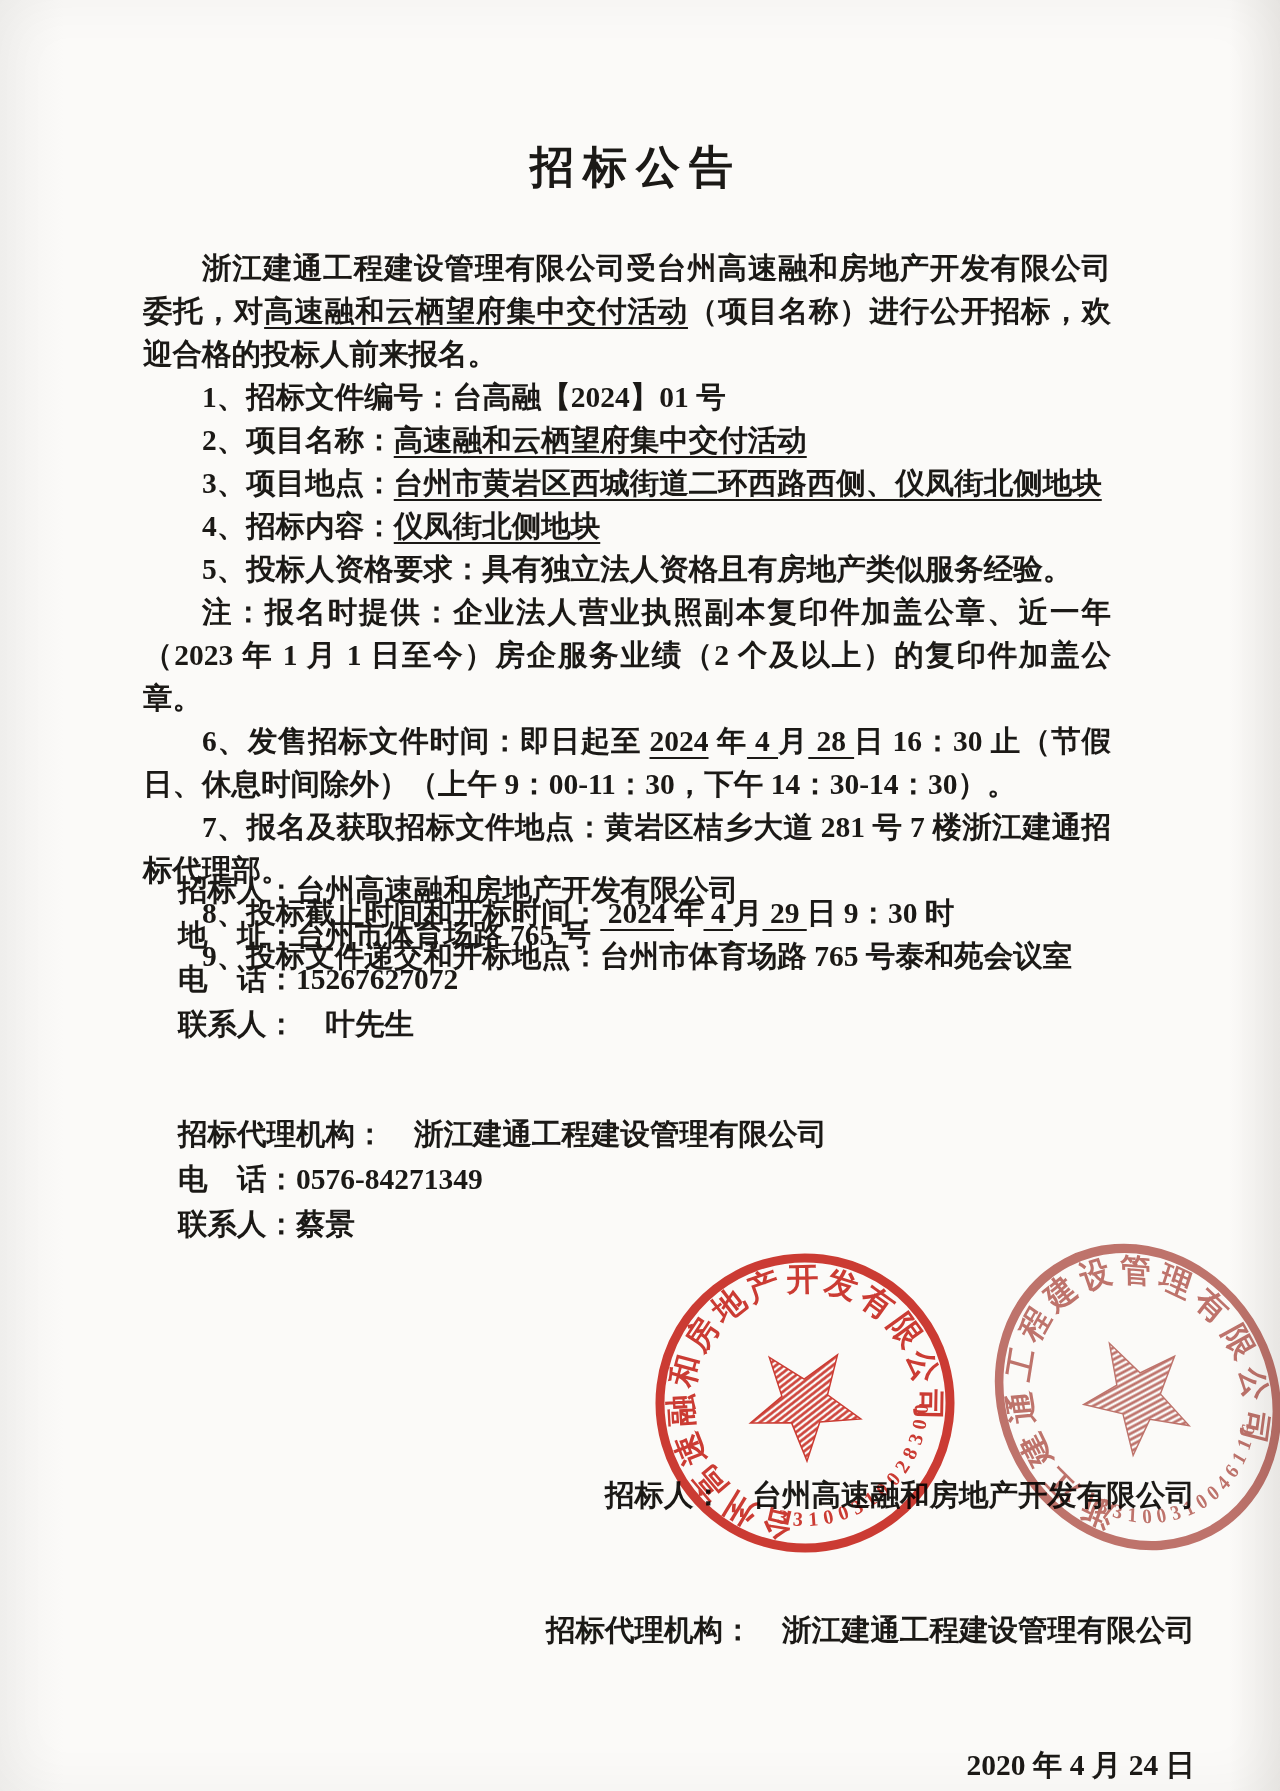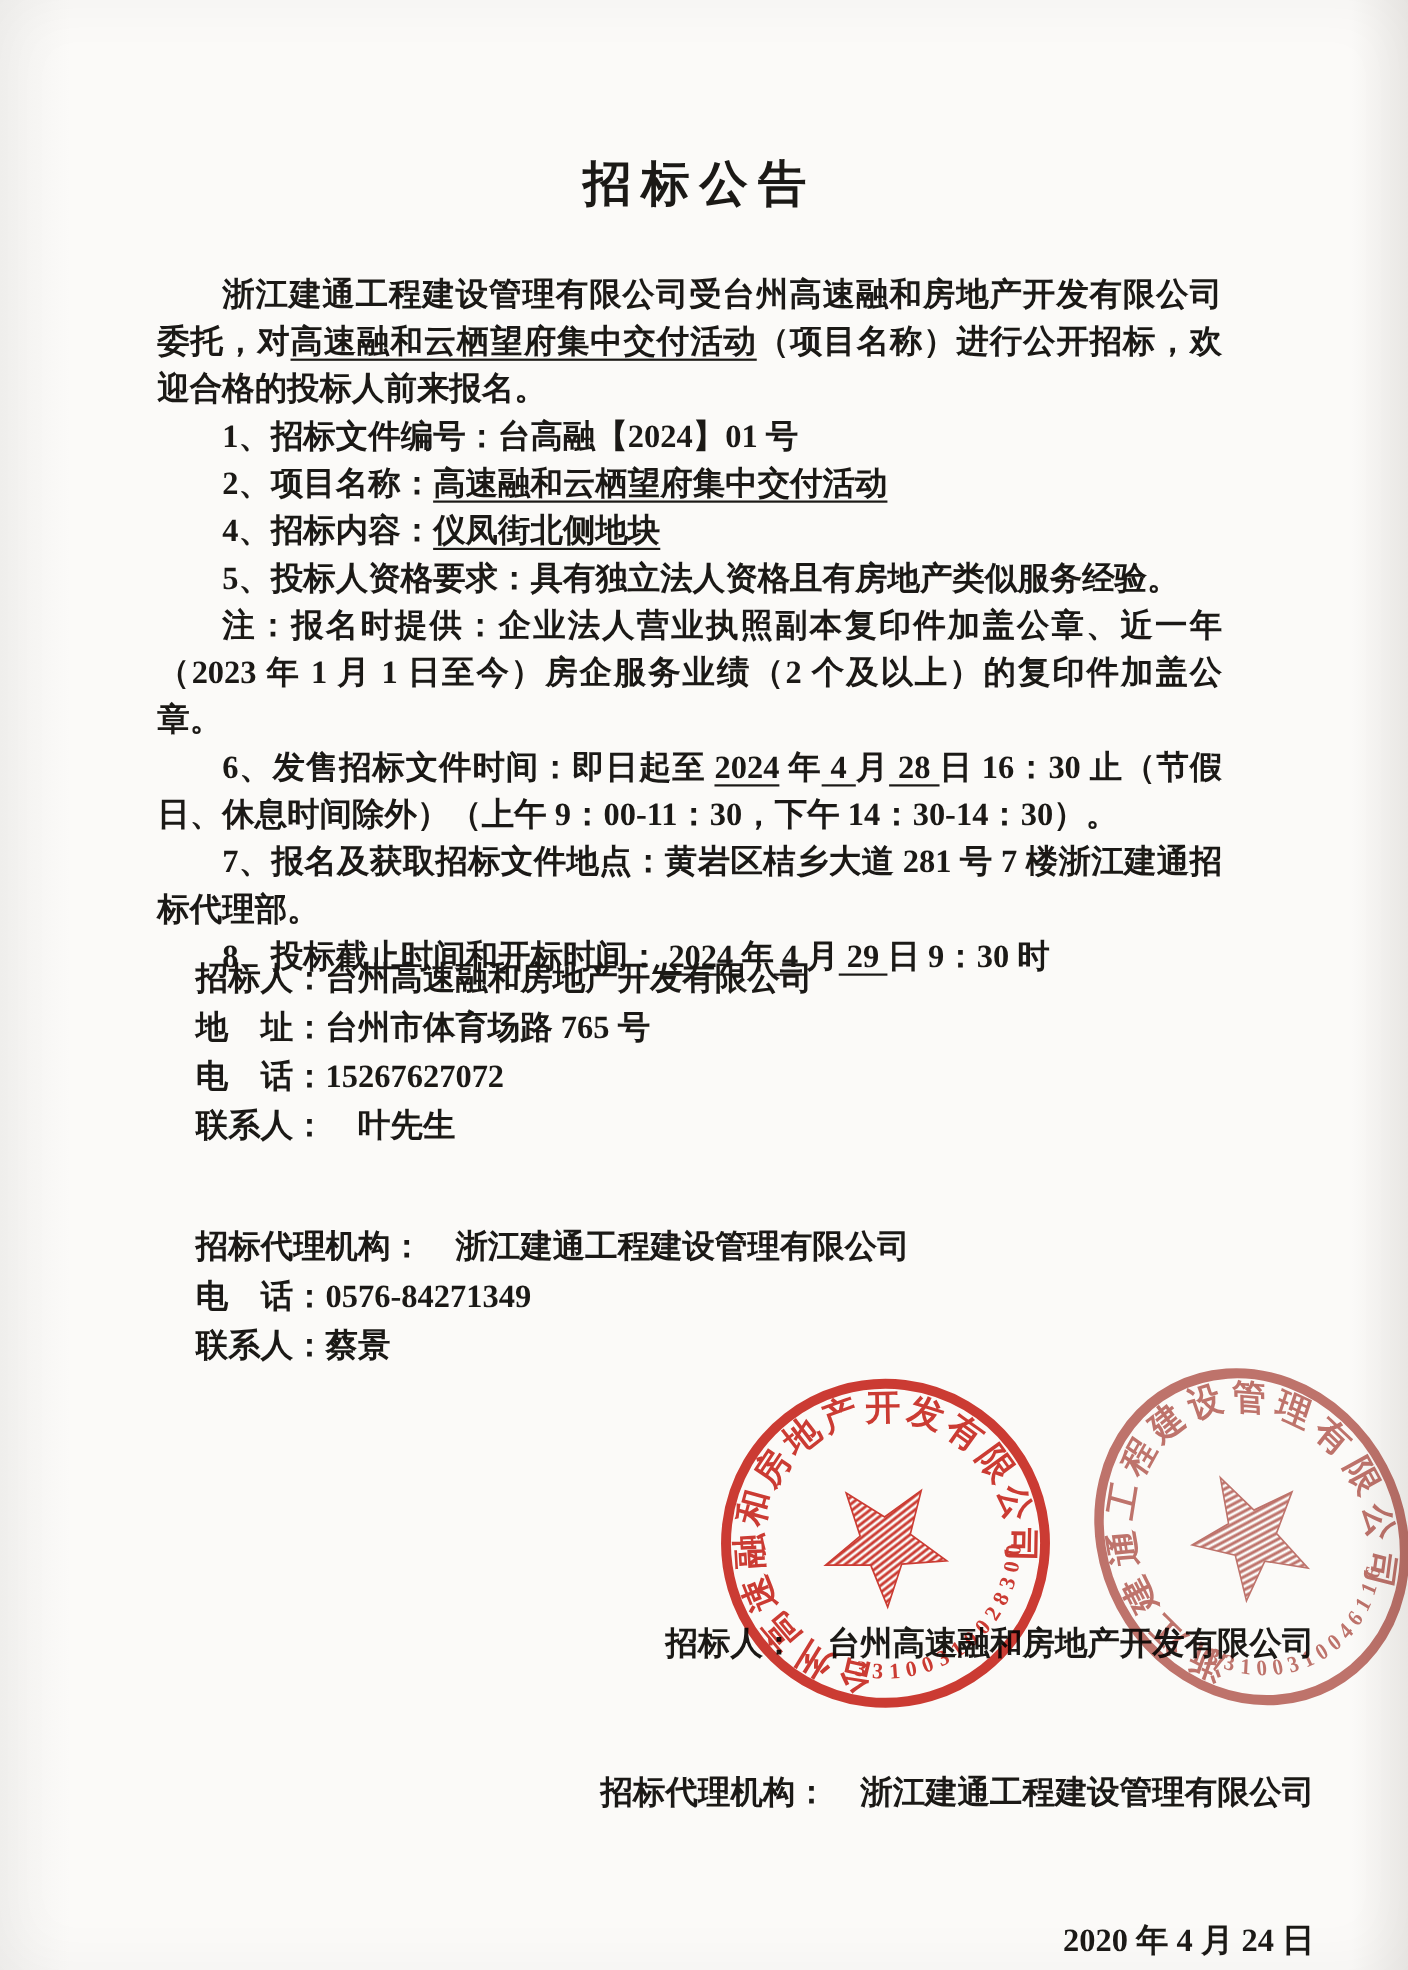--- a/index.html
+++ b/index.html
@@ -60,26 +60,28 @@
 <body>
 
 <div class="page">
 
   <h1 class="title">招标公告</h1>
 
   <div class="doc-body" id="doc-body">
       <p class="para"><span>浙江建通工程建设管理有限公司受台州高速融和房地产开发有限公司委托，对</span><span class="u">高速融和云栖望府集中交付活动</span><span>（项目名称）进行公开招标，欢迎合格的投标人前来报名。</span></p>
       <p class="para"><span>1、招标文件编号：台高融【2024】01 号</span></p>
       <p class="para"><span>2、项目名称：</span><span class="u">高速融和云栖望府集中交付活动</span></p>
+      <p class="para"><span>3、项目地点：</span><span class="u">台州市黄岩区西城街道二环西路西侧、仪凤街北侧地块</span></p>
       <p class="para"><span>4、招标内容：</span><span class="u">仪凤街北侧地块</span></p>
       <p class="para"><span>5、投标人资格要求：具有独立法人资格且有房地产类似服务经验。</span></p>
       <p class="para"><span>注：报名时提供：企业法人营业执照副本复印件加盖公章、近一年（2023 年 1 月 1 日至今）房企服务业绩（2 个及以上）的复印件加盖公章。</span></p>
       <p class="para"><span>6、发售招标文件时间：即日起至 </span><span class="u">2024</span><span> 年</span><span class="u"> 4 </span><span>月</span><span class="u"> 28 </span><span>日 16：30 止（节假日、休息时间除外）（上午 9：00-11：30，下午 14：30-14：30）。</span></p>
       <p class="para"><span>7、报名及获取招标文件地点：黄岩区桔乡大道 281 号 7 楼浙江建通招标代理部。</span></p>
       <p class="para"><span>8、投标截止时间和开标时间：</span><span class="u"> 2024 </span><span>年</span><span class="u"> 4 </span><span>月</span><span class="u"> 29 </span><span>日 9：30 时</span></p>
+      <p class="para"><span>9、投标文件递交和开标地点：台州市体育场路 765 号泰和苑会议室</span></p>
     </div>
 
   <div class="info-block" id="bidder-block"><div class="info-line">招标人：台州高速融和房地产开发有限公司</div><div class="info-line">地　址：台州市体育场路 765 号</div><div class="info-line">电　话：15267627072</div><div class="info-line">联系人：　叶先生</div></div>
 
   <div class="info-block" id="agency-block"><div class="info-line">招标代理机构：　浙江建通工程建设管理有限公司</div><div class="info-line">电　话：0576-84271349</div><div class="info-line">联系人：蔡景</div></div>
 
   <div class="sig-block">
     <div class="sig-line">招标人：　台州高速融和房地产开发有限公司</div>
     <div class="sig-line">招标代理机构：　浙江建通工程建设管理有限公司</div>
     <div class="sig-line">2020 年 4 月 24 日</div>

